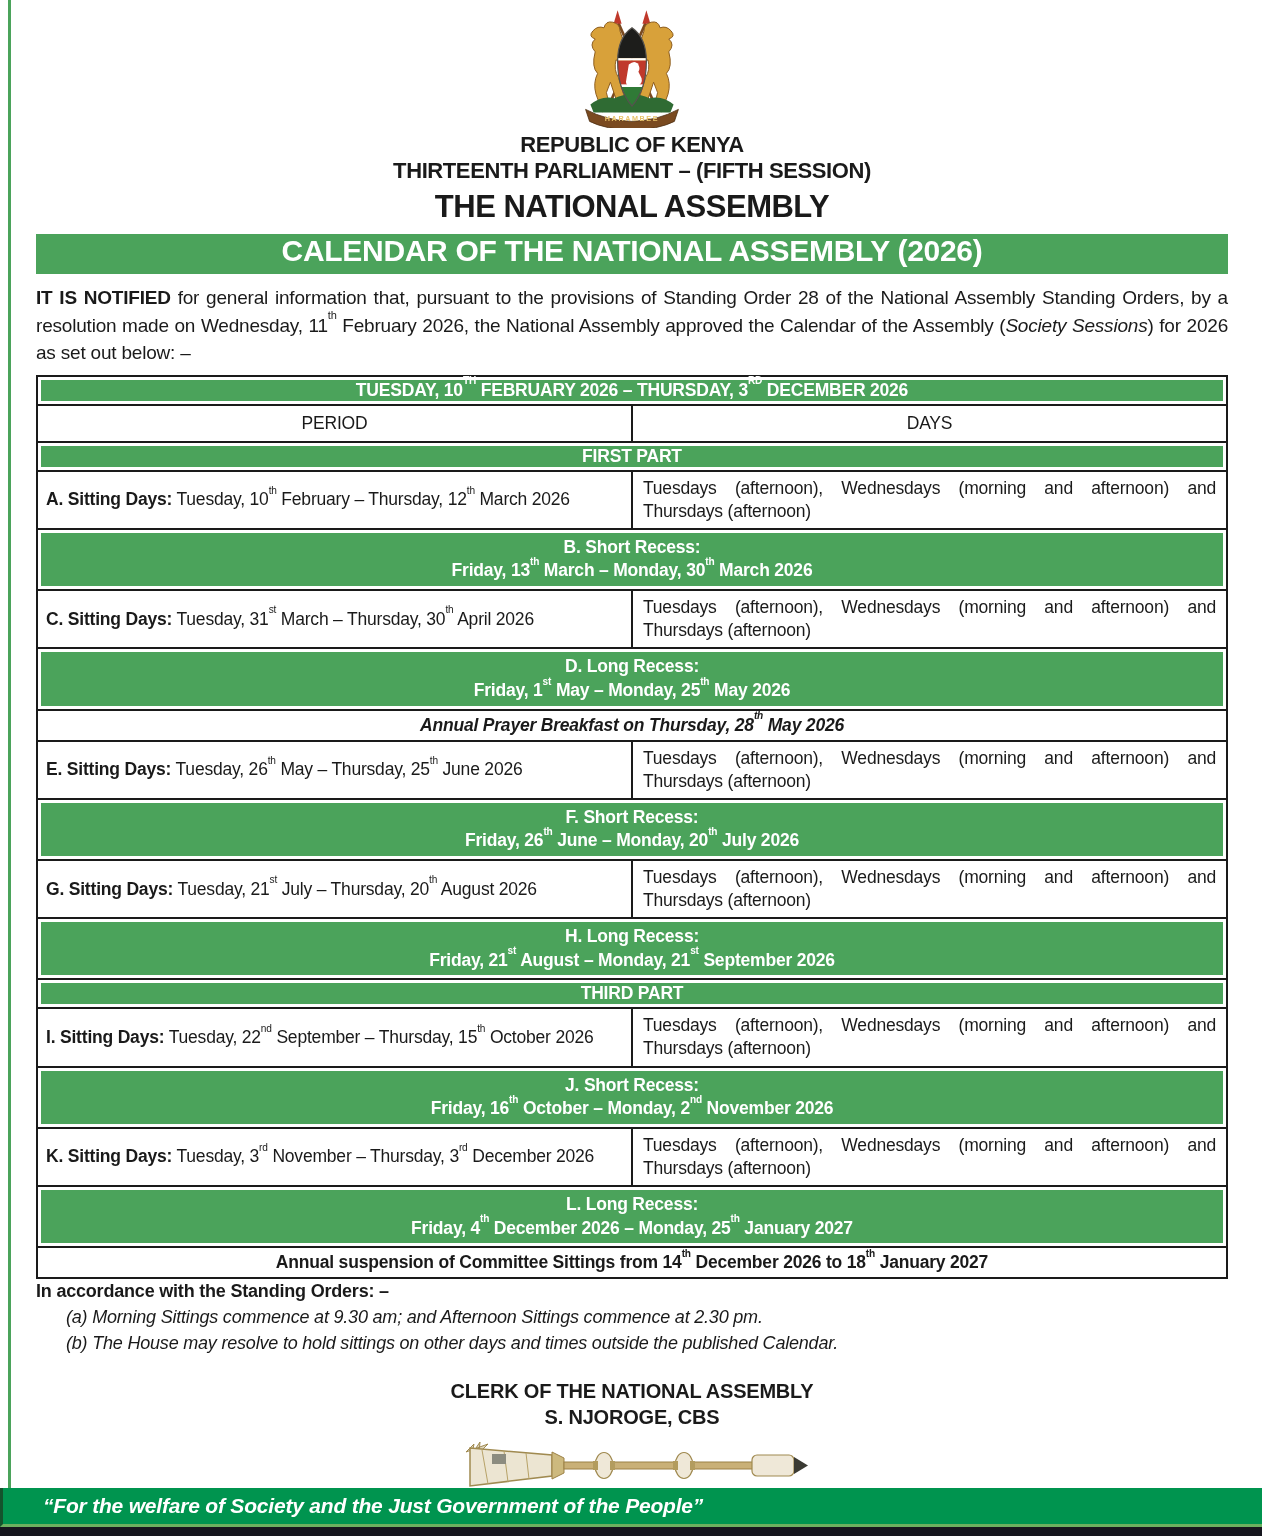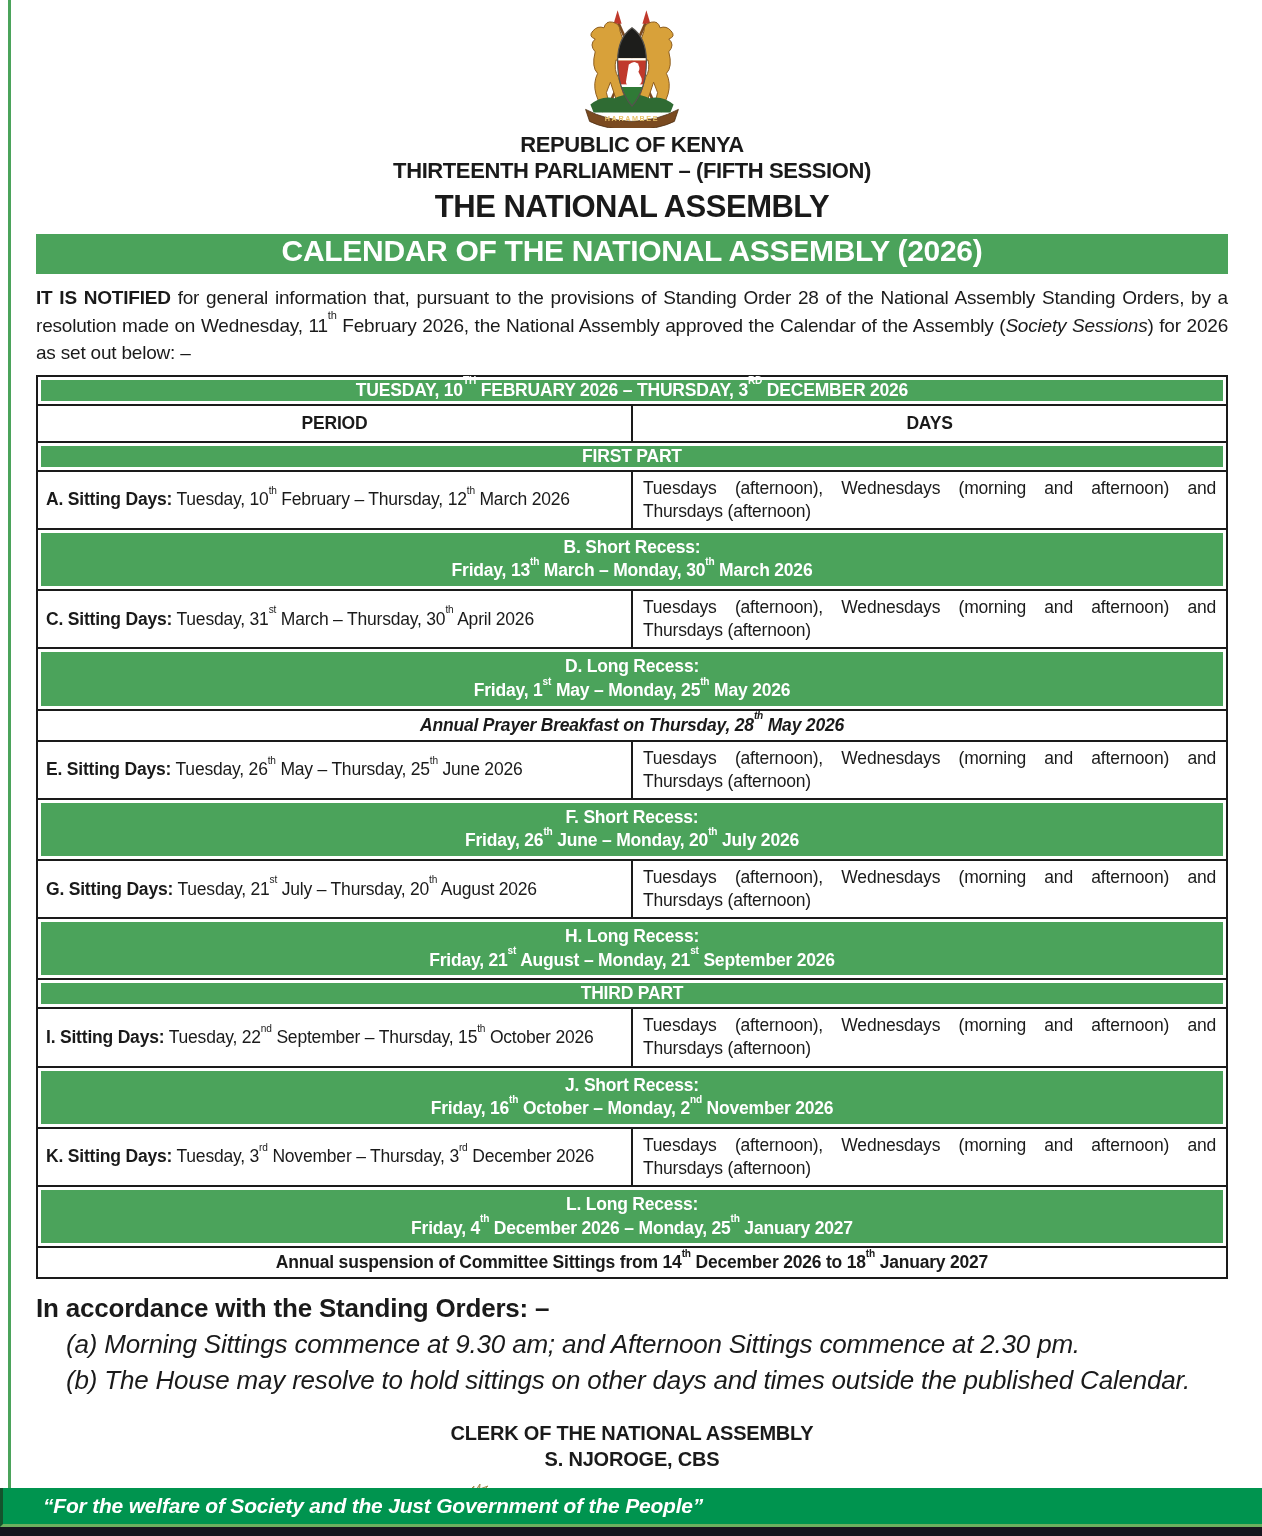--- a/index.html
+++ b/index.html
@@ -24,31 +24,31 @@
 
   
   .notice{margin:10px 0 8px;font-size:19px;line-height:1.45;text-align:justify;letter-spacing:-0.2px;}
 
   
   table.calendar{width:100%;border-collapse:collapse;border:2px solid #1a1a1a;table-layout:fixed;}
   table.calendar td{border:2px solid #1a1a1a;vertical-align:middle;font-size:17.5px;letter-spacing:-0.2px;}
   td.green{background:#4ba35b;color:#ffffff;text-align:center;font-weight:700;
            box-shadow:inset 0 0 0 3px #ffffff;}
   td.row-title{font-size:20px;padding:3px 4px;letter-spacing:-0.2px;}
-  td.colhead{text-align:center;font-weight:700;font-size:20px;padding:7px 4px;}
+  td.colhead{text-align:center;font-weight:400;font-size:20px;padding:7px 4px;}
   td.part{font-size:19px;padding:3px 4px;}
   td.recess{font-size:19px;line-height:1.35;padding:6px 4px;}
   td.period-cell{padding:5px 8px;vertical-align:top;}
   td.days-cell{padding:5px 10px;text-align:justify;vertical-align:top;line-height:1.32;}
   td.note{text-align:center;font-weight:700;font-size:18.5px;padding:4px;}
   td.note.em{font-style:italic;}
   sup{font-size:58%;position:relative;top:-0.45em;line-height:0;}
 
   
-  .orders{margin-top:14px;font-size:26px;}
+  .orders{margin-top:2px;font-size:18px;}
   .orders-heading{font-weight:700;letter-spacing:-0.2px;}
   .orders-item{font-style:italic;margin:5px 0 0 30px;letter-spacing:-0.2px;}
 
   
   .signature{margin-top:24px;text-align:center;font-weight:700;font-size:20px;line-height:1.3;letter-spacing:-0.2px;}
 
   
   .mace-wrap{margin-top:8px;text-align:center;line-height:0;}
 
   

